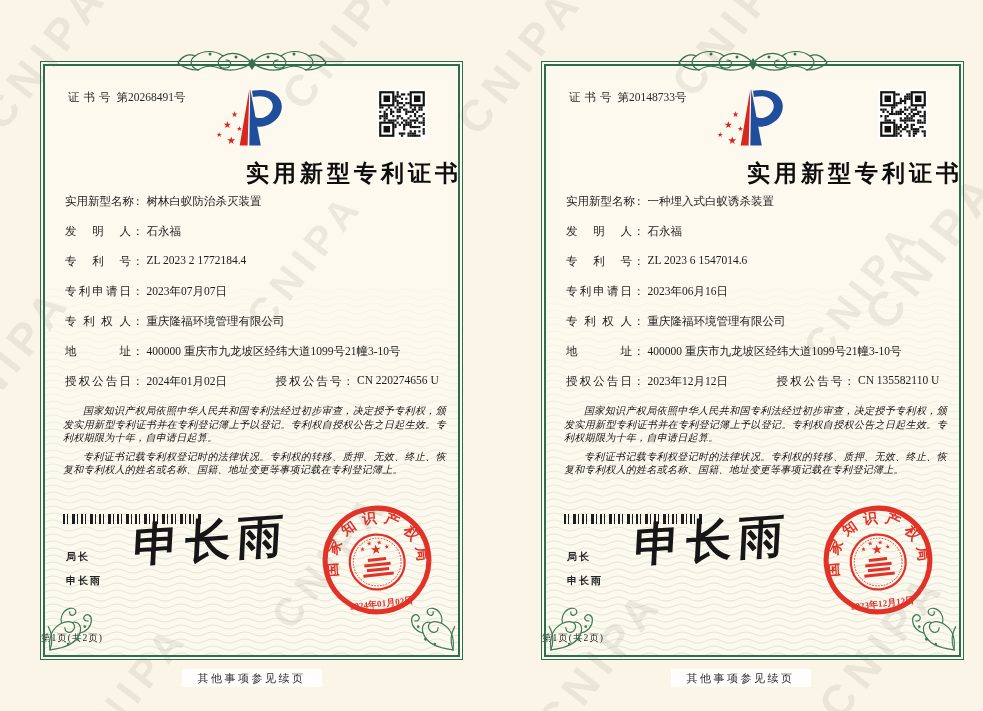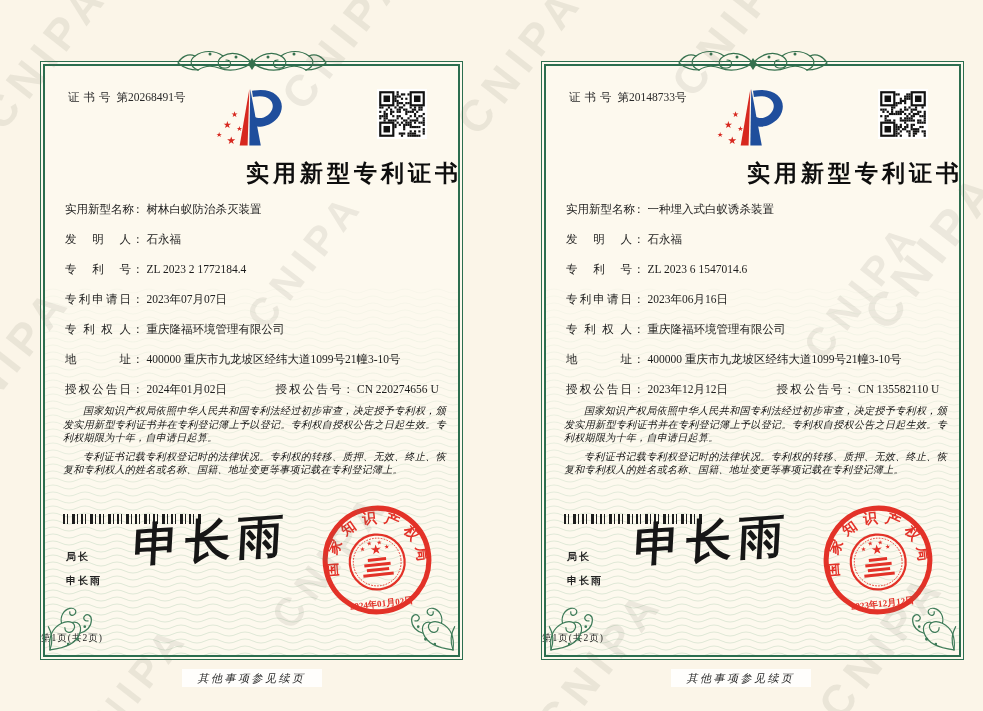--- a/index.html
+++ b/index.html
@@ -25,21 +25,21 @@
   .fl-r { right:4px; transform:scaleX(-1); }
   
   .certno { position:absolute; top:28px; left:27px; font-size:11.5px; color:#2a2a2a; z-index:2; }
   .certno .cnp { letter-spacing:4px; margin-right:2px; }
   svg.logo { position:absolute; top:20px; left:50%; transform:translateX(-50%); width:88px; height:74px; z-index:2; }
   svg.qr { position:absolute; top:27px; left:336px; width:50px; height:50px; z-index:2; }
   .title { position:absolute; top:96px; left:0; right:0; margin:0; text-align:right;
     font-size:23px; font-weight:700; letter-spacing:4px; color:#0e0e0e; z-index:2; }
   
   .fields { position:absolute; top:132px; left:24px; right:14px; z-index:2; }
-  .row { height:30px; display:flex; align-items:center; font-size:11.5px; color:#1c1c1c; white-space:nowrap; }
+  .row { height:30px; display:flex; align-items:flex-start; font-size:11.5px; color:#1c1c1c; white-space:nowrap; }
   .lbl { display:inline-block; width:66px; text-align:justify; text-align-last:justify; }
   .col { margin:0 3px 0 1px; }
   .val {}
   .val.w { width:129px; }
   
   .btext { position:absolute; top:342px; left:22px; right:16px; z-index:2; }
   .btext p { margin:0 0 5px; font-style:italic; font-size:10px; line-height:13.5px;
     text-align:justify; text-indent:2em; color:#141414; letter-spacing:0.3px; }
   
   .barcode { position:absolute; top:452px; left:22px; width:140px; height:10px; z-index:2;
@@ -49,21 +49,21 @@
     font-size:10px; letter-spacing:2px; color:#222; margin-bottom:10px; }
   .sig { position:absolute; top:448px; left:92px; z-index:2; font-size:46px; font-weight:700;
     color:#161616; letter-spacing:6px; transform:rotate(-4deg) skewX(-7deg); }
   svg.seal { position:absolute; top:437px; left:275px; width:122px; height:122px; z-index:5;
     transform:rotate(-6deg); opacity:0.93; }
   .pgno { position:absolute; top:570px; left:0; right:0; text-align:left; font-size:9.5px;
     letter-spacing:1px; color:#222; z-index:2; }
   
   .cont { position:absolute; top:668px; width:423px; text-align:center; z-index:6; }
   .cont span { background:rgba(255,255,255,0.85); padding:3px 16px; font-size:11px;
-    letter-spacing:2.5px; color:#2a2a2a;font-style:italic; }
+    letter-spacing:2.5px; color:#2a2a2a; }
   .cont-a { left:40px; } .cont-b { left:529px; }
   .wm { position:absolute; transform:translate(-50%,-50%) rotate(-52deg); z-index:40;
     font-family:"Liberation Sans","DejaVu Sans",sans-serif; font-weight:700; font-size:44px;
     letter-spacing:8px; color:rgba(118,116,100,0.12); pointer-events:none; white-space:nowrap; }
   .wm1{left:45px;top:55px;} .wm2{left:345px;top:35px;} .wm3{left:520px;top:60px;}
   .wm4{left:735px;top:22px;} .wm5{left:932px;top:250px;font-size:48px;} .wm6{left:8px;top:360px;}
   .wm7{left:305px;top:260px;font-size:40px;} .wm8{left:862px;top:290px;font-size:40px;}
   .wm9{left:330px;top:560px;font-size:40px;} .wm10{left:600px;top:662px;}
   .wm11{left:882px;top:645px;} .wm12{left:130px;top:692px;font-size:40px;}
 </style>

